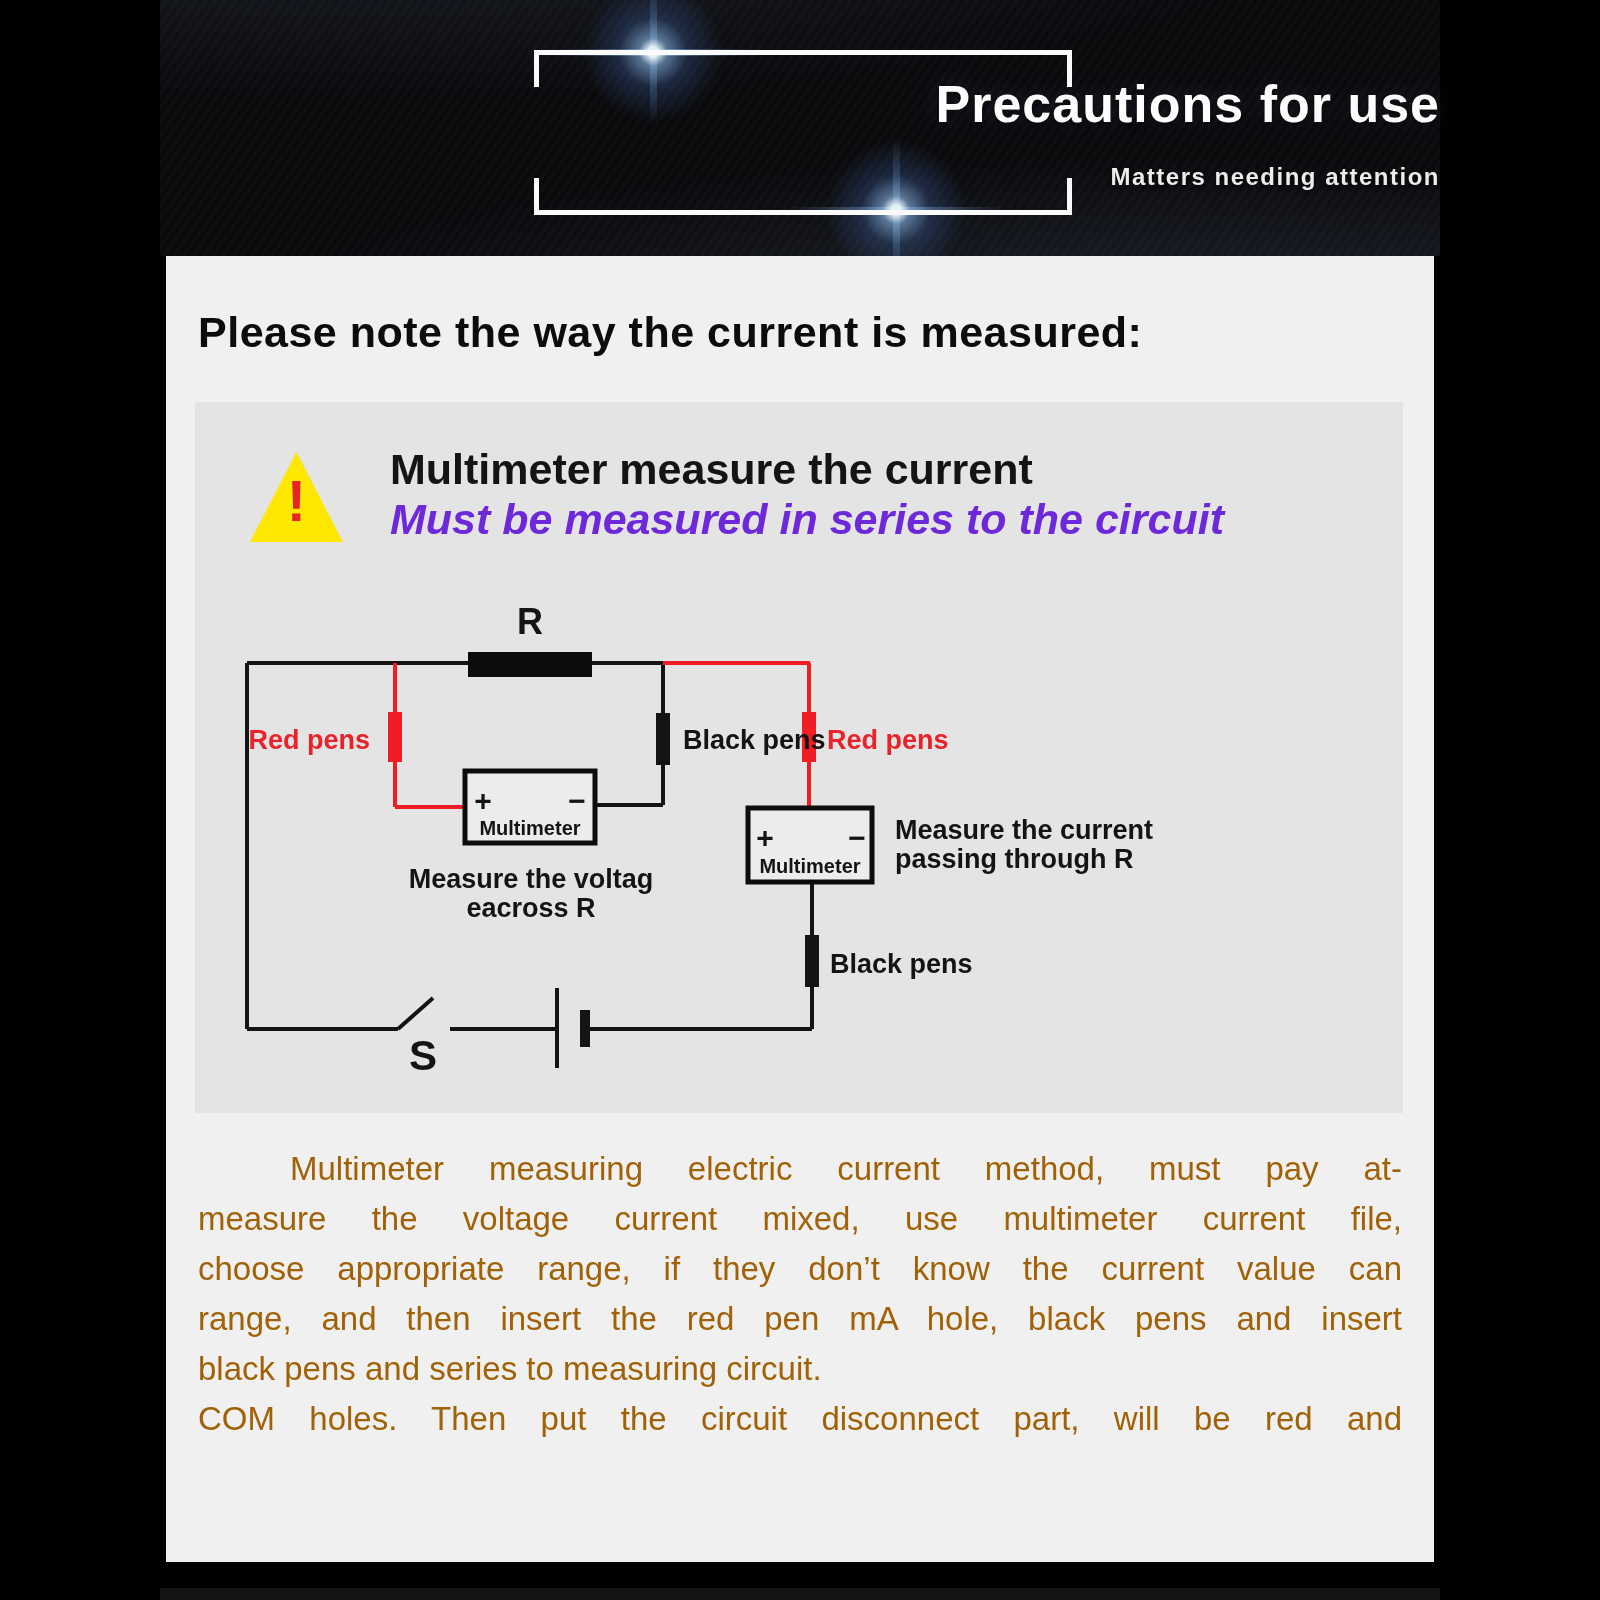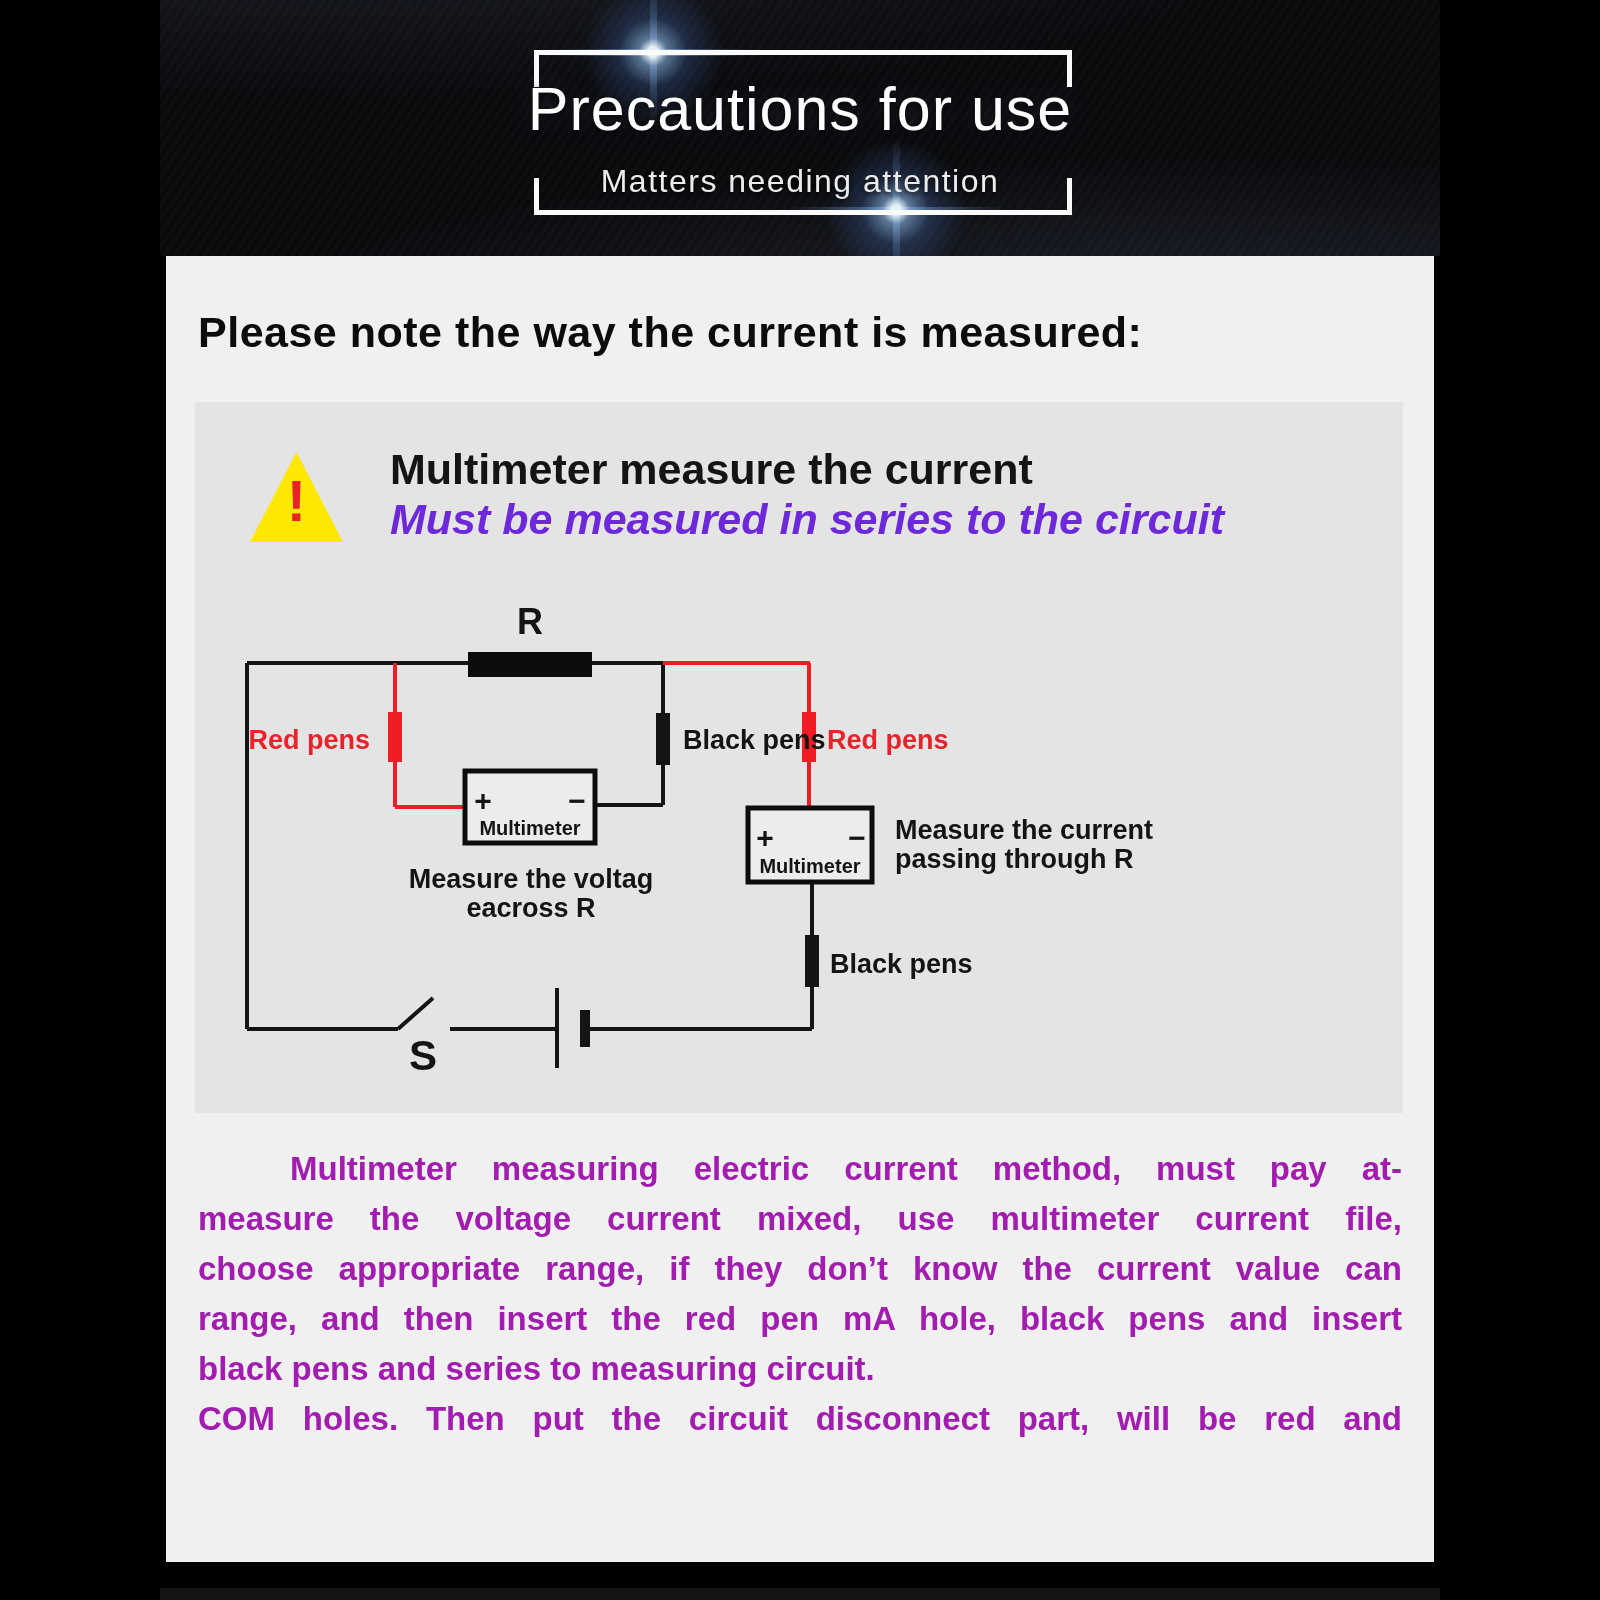--- a/index.html
+++ b/index.html
@@ -29,27 +29,27 @@
       radial-gradient(circle at center, rgba(235,248,255,.95) 0 5px, rgba(150,200,255,.55) 14px, rgba(90,150,255,.2) 34px, transparent 70px),
       linear-gradient(to right, transparent 8%, rgba(160,205,255,.45) 50%, transparent 92%),
       linear-gradient(to bottom, transparent 22%, rgba(160,205,255,.35) 50%, transparent 78%);
     background-size:100% 100%, 100% 7px, 7px 100%;
     background-position:center,center,center;
     background-repeat:no-repeat;
   }
   .sparkle.top{left:363px;top:-78px;}
   .sparkle.bottom{left:606px;top:80px;}
   .main-title{
-    position:absolute;left:0;top:74px;width:100%;text-align:center;
-    font-size:61px;font-weight:400;color:#fdfdfd;letter-spacing:1px;
+    position:absolute;left:0;top:74px;width:100%;text-align:right;
+    font-size:52px;font-weight:700;color:#fdfdfd;letter-spacing:1px;
     text-shadow:0 3px 8px rgba(0,0,0,.85), 0 0 22px rgba(170,205,255,.18);
   }
   .sub-title{
-    position:absolute;left:0;top:163px;width:100%;text-align:center;
-    font-size:32px;font-weight:400;color:#ececec;letter-spacing:1.5px;
+    position:absolute;left:0;top:163px;width:100%;text-align:right;
+    font-size:24px;font-weight:700;color:#ececec;letter-spacing:1.5px;
     text-shadow:0 2px 5px rgba(0,0,0,.8);
   }
   
   .panel{
     position:absolute;left:166px;top:256px;width:1268px;height:1306px;
     background:#f0f0f0;
   }
   .panel-heading{
     position:absolute;left:32px;top:52px;width:1200px;
     font-size:43px;font-weight:700;color:#0c0c0c;letter-spacing:.5px;
@@ -72,21 +72,21 @@
     font-size:43px;font-weight:700;
   }
   .warn-line1{color:#141414;}
   .warn-line2{color:#6d28d9;font-style:italic;}
   .circuit{position:absolute;left:0;top:0;width:1208px;height:711px;font-family:"Liberation Sans",sans-serif;}
   .circuit text{font-weight:700;fill:#141414;}
   .circuit text.red{fill:#e8232a;}
   
   .para{
     position:absolute;left:32px;top:888px;width:1204px;
-    font-size:33px;font-weight:700;color:#a21caf;
+    font-size:33px;font-weight:400;color:#a16207;
   }
   .para-line{
     height:50px;line-height:50px;white-space:nowrap;
     text-align:justify;text-align-last:justify;
   }
   .para-line.first{padding-left:92px;}
   .para-line.last{text-align-last:left;}
   .next-section-edge{
     position:absolute;left:160px;bottom:0;width:1280px;height:12px;background:#151518;
   }

